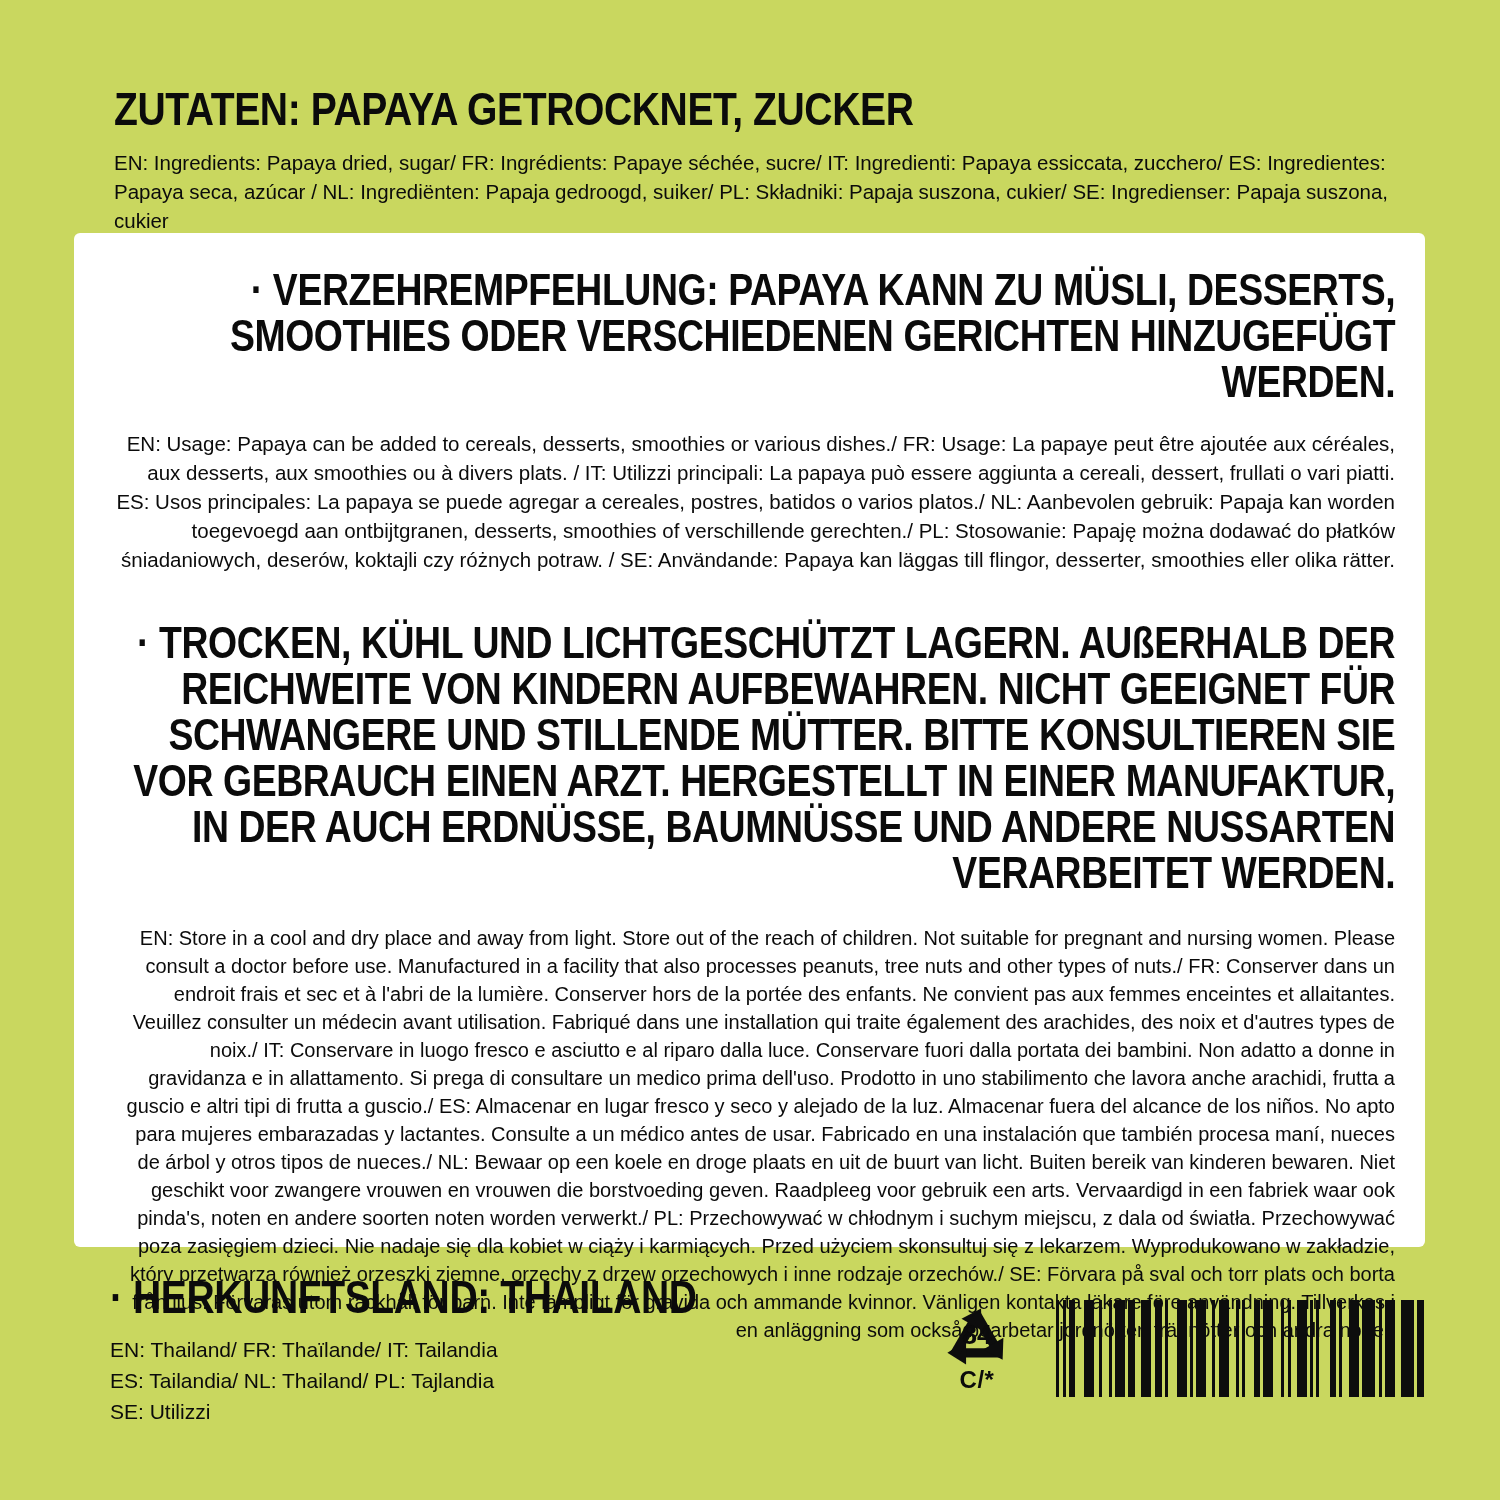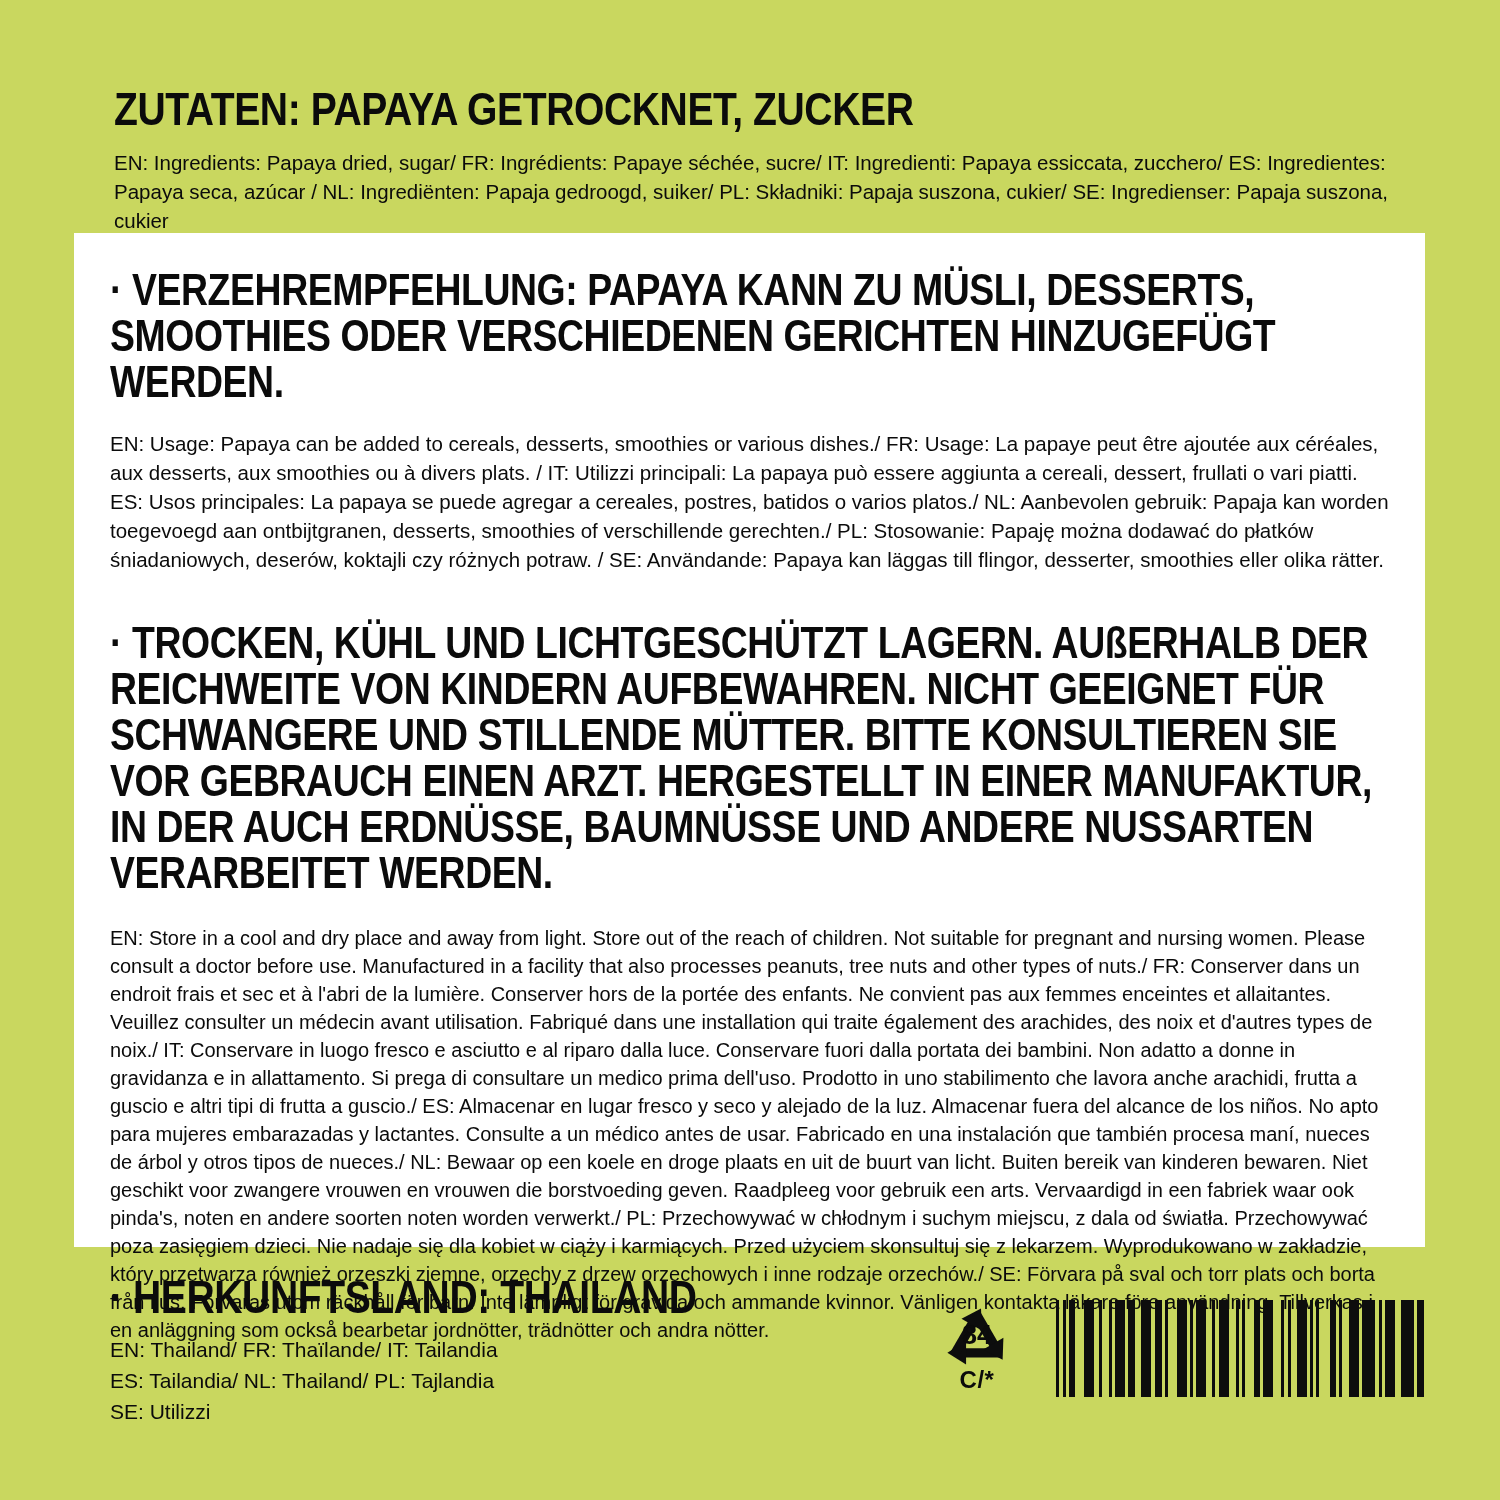--- a/index.html
+++ b/index.html
@@ -30,23 +30,24 @@
     font-size:20.5px;
     line-height:29px;
     margin:14px 0 16px 0;
   }
 
   
   .panel{
     left:74px;top:233px;
     width:1351px;height:1014px;
     background:#ffffff;
-    border-radius:0;
+    border-radius:6px;
     box-sizing:border-box;
     padding:34px 30px 0 36px;
+    text-align:right;
   }
   .h-panel{
     font-weight:700;
     font-size:44px;
     line-height:46px;
     letter-spacing:-.5px;
     width:1512px;               
     transform:scaleX(.85);
     transform-origin:top left;
     margin:0;

